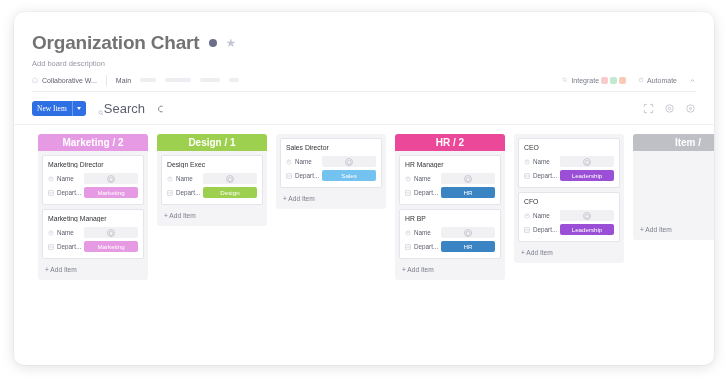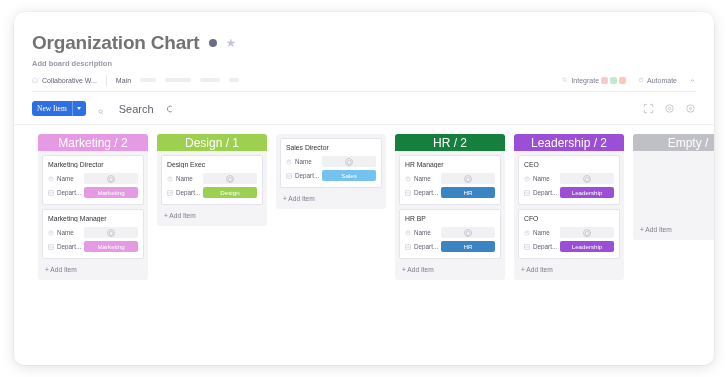--- a/index.html
+++ b/index.html
@@ -53,21 +53,20 @@
   .star-icon {
     color: #c3c6d4;
     font-size: 12px;
     line-height: 1;
   }
 
   #board-description {
     margin-top: 5px;
     font-size: 7.5px;
     color: #9699a6;
-    font-weight: bold;
   }
 
   
   #tabstrip {
     display: flex;
     align-items: center;
     margin-top: 6px;
     border-bottom: 1px solid #ececf0;
     padding-bottom: 5px;
     height: 18px;
@@ -150,22 +149,22 @@
   .caret-down {
     width: 0; height: 0;
     border-left: 2.6px solid transparent;
     border-right: 2.6px solid transparent;
     border-top: 3.2px solid currentColor;
   }
 
   .tool-btn {
     display: flex;
     align-items: flex-end;
-    gap: 15px;
-    font-size: 11px;
+    gap: 0;
+    font-size: 13px;
     color: #5c5f6e;
     margin-left: 12px;
     cursor: pointer;
     background: none;
     border: none;
     font-family: "Liberation Sans", sans-serif;
   }
 
   .icon-sq {
     width: 11px; height: 11px;
@@ -189,25 +188,25 @@
     flex: 0 0 110px;
     background: #f4f4f6;
     border-radius: 3px;
     padding-bottom: 3px;
   }
 
   .group-header {
     height: 17px;
     border-radius: 3px 3px 0 0;
     color: #ffffff;
-    font-size: 12px;
+    font-size: 10px;
     display: flex;
     align-items: center;
     justify-content: center;
-    font-weight: normal;
+    font-weight: bold;
   }
 
   .group-body {
     padding: 4px 4px 0 4px;
   }
 
   .card {
     background: #ffffff;
     border: 1px solid #e4e4ea;
     border-radius: 2px;
@@ -505,21 +504,21 @@
    </svg>
                 <span>Depart...</span>
          </span>
          <span class="field-value" style="background:#73c2f0">Sales</span>
        </div>
           </div>
         </div>
         <div class="add-item">+ Add Item</div>
       </div>
       <div class="group">
-        <div class="group-header" style="background: #15803d;">
+        <div class="group-header" style="background: #ec4899;">
           <span>HR / 2</span>
         </div>
         <div class="group-body">
           <div class="card">
             <div class="card-title">HR Manager</div>
        <div class="field-row">
          <span class="field-label">
            <svg class="f-icon" viewBox="0 0 12 12">
      <circle cx="6" cy="6" r="4.3" fill="none" stroke="#9699a6" stroke-width="1"></circle>
      <circle cx="6" cy="4.7" r="1.2" fill="none" stroke="#9699a6" stroke-width="0.9"></circle>
@@ -565,23 +564,20 @@
    </svg>
                 <span>Depart...</span>
          </span>
          <span class="field-value" style="background:#3a84c4">HR</span>
        </div>
           </div>
         </div>
         <div class="add-item">+ Add Item</div>
       </div>
       <div class="group">
-        <div class="group-header" style="background: rgb(154, 79, 214);">
-          <span>Leadership / 2</span>
-        </div>
         <div class="group-body">
           <div class="card">
             <div class="card-title">CEO</div>
        <div class="field-row">
          <span class="field-label">
            <svg class="f-icon" viewBox="0 0 12 12">
      <circle cx="6" cy="6" r="4.3" fill="none" stroke="#9699a6" stroke-width="1"></circle>
      <circle cx="6" cy="4.7" r="1.2" fill="none" stroke="#9699a6" stroke-width="0.9"></circle>
    </svg>
                 <span>Name</span>
@@ -626,19 +622,19 @@
                 <span>Depart...</span>
          </span>
          <span class="field-value" style="background:#9a4fd6">Leadership</span>
        </div>
           </div>
         </div>
         <div class="add-item">+ Add Item</div>
       </div>
       <div class="group empty">
         <div class="group-header" style="background: rgb(191, 191, 198);">
-          <span>Empty /</span>
+          <span>Item /</span>
         </div>
         <div class="group-body"></div>
         <div class="add-item">+ Add Item</div>
       </div>
     </div>
 </div>
 
 </body></html>

